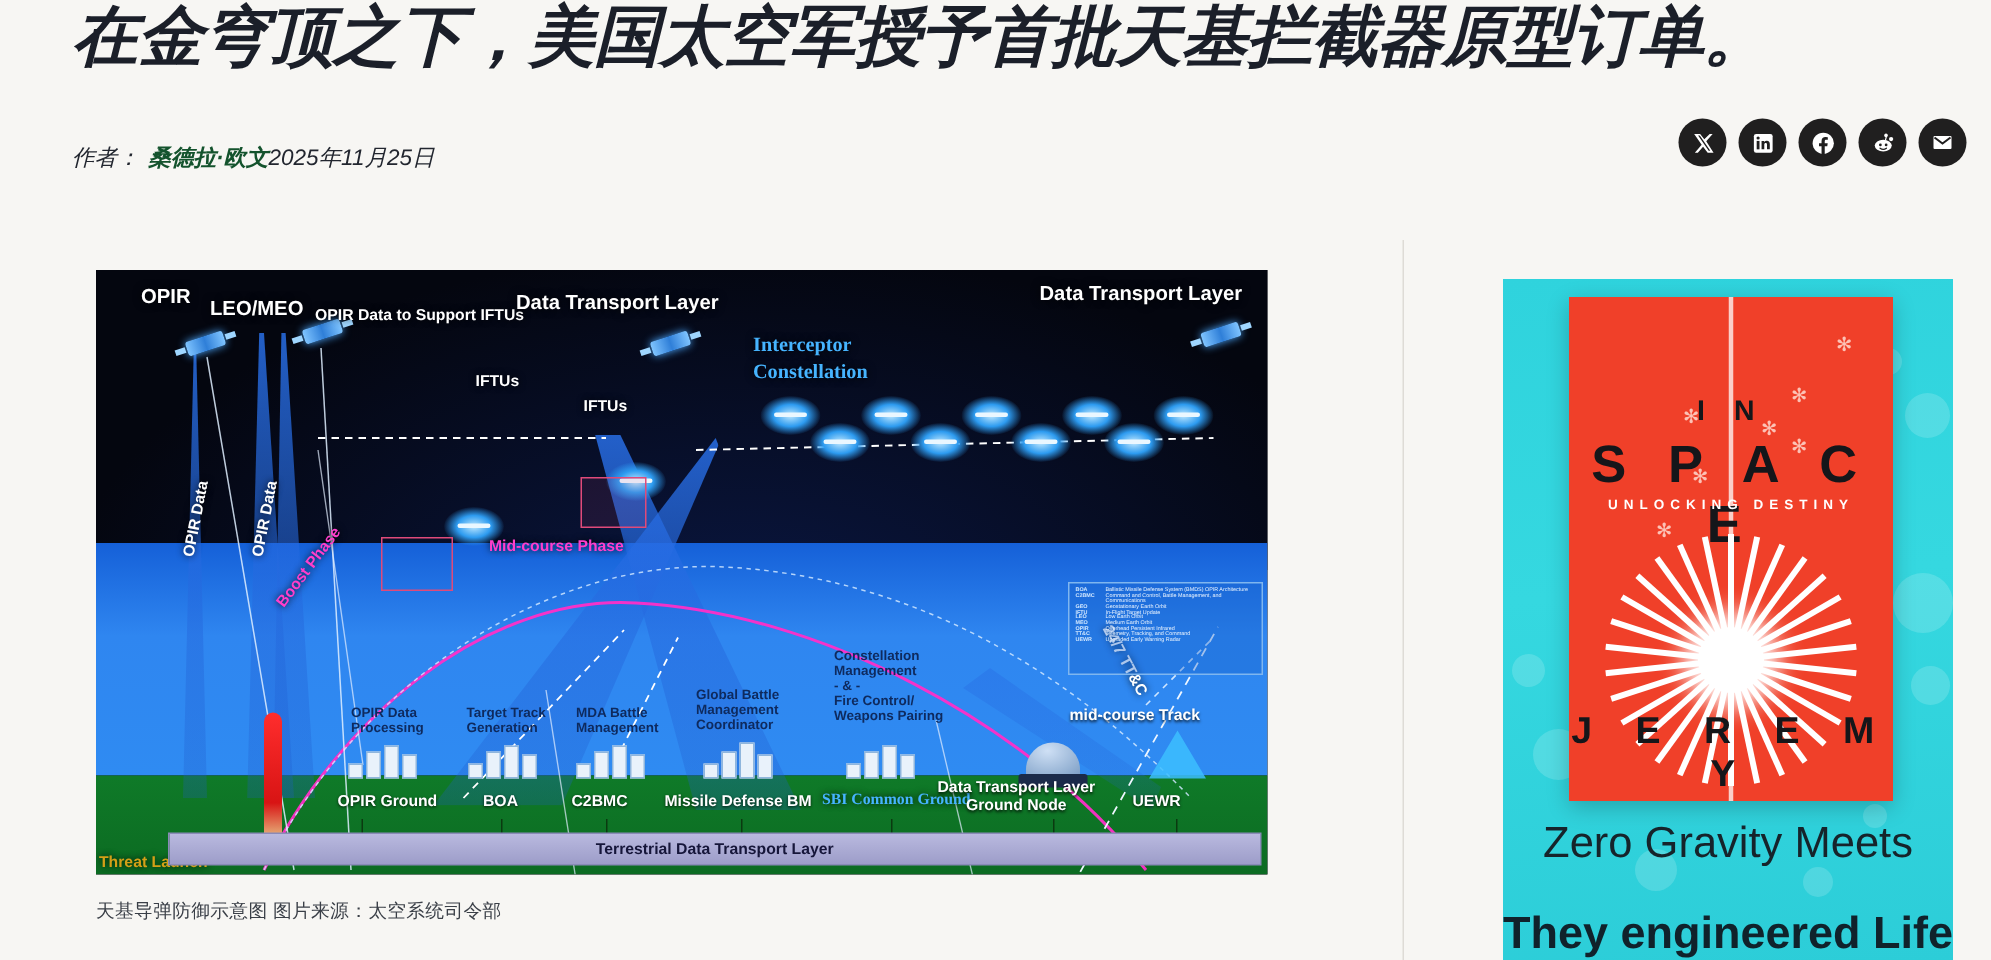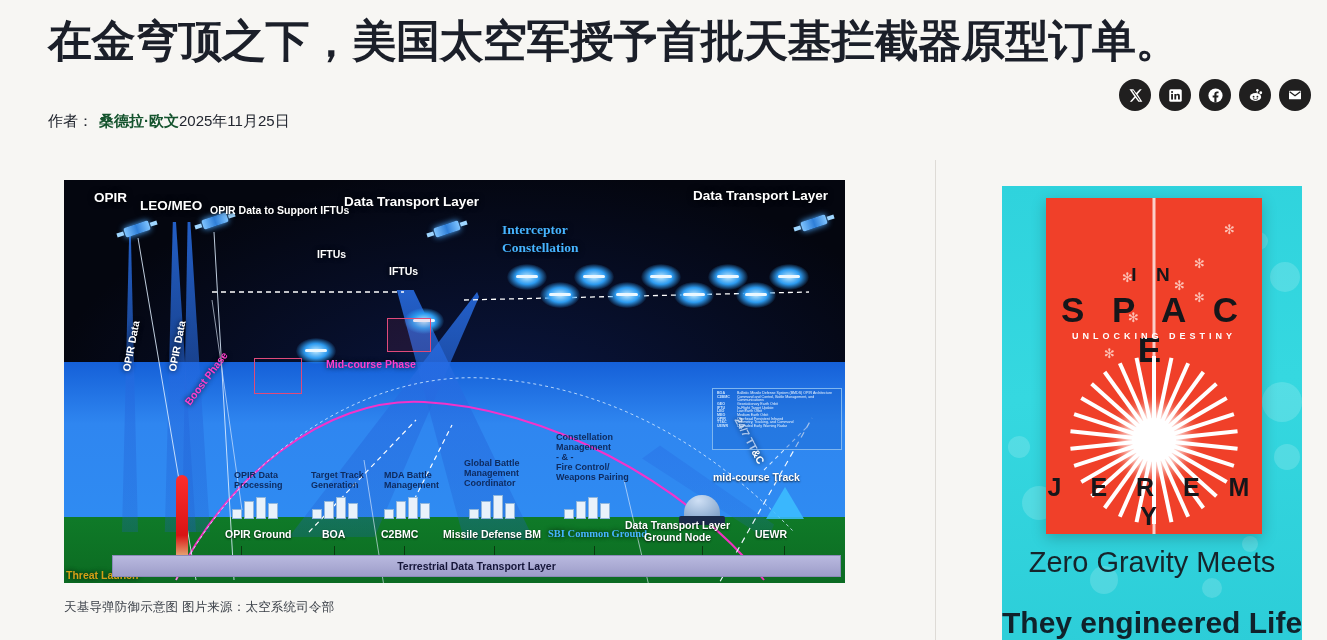--- a/index.html
+++ b/index.html
@@ -5,21 +5,21 @@
   * { box-sizing: border-box; margin: 0; padding: 0; }
   html, body {
     width: 1327px; height: 640px;
     background: #f7f6f3;
     font-family: "Liberation Sans", "DejaVu Sans", sans-serif;
     overflow: hidden;
   }
   .page { position: relative; width: 1327px; height: 640px; }
 
   
-  .article-header { padding: 16px 48px 0 48px; }
+  .article-header { padding: 0 48px 0 48px; font-style: italic; }
   .page-title {
     font-size: 44px;
     line-height: 1.15;
     font-weight: 800;
     letter-spacing: -0.5px;
     color: #1b1f29;
     white-space: nowrap;
   }
   .byline-row {
     margin-top: 34px;

